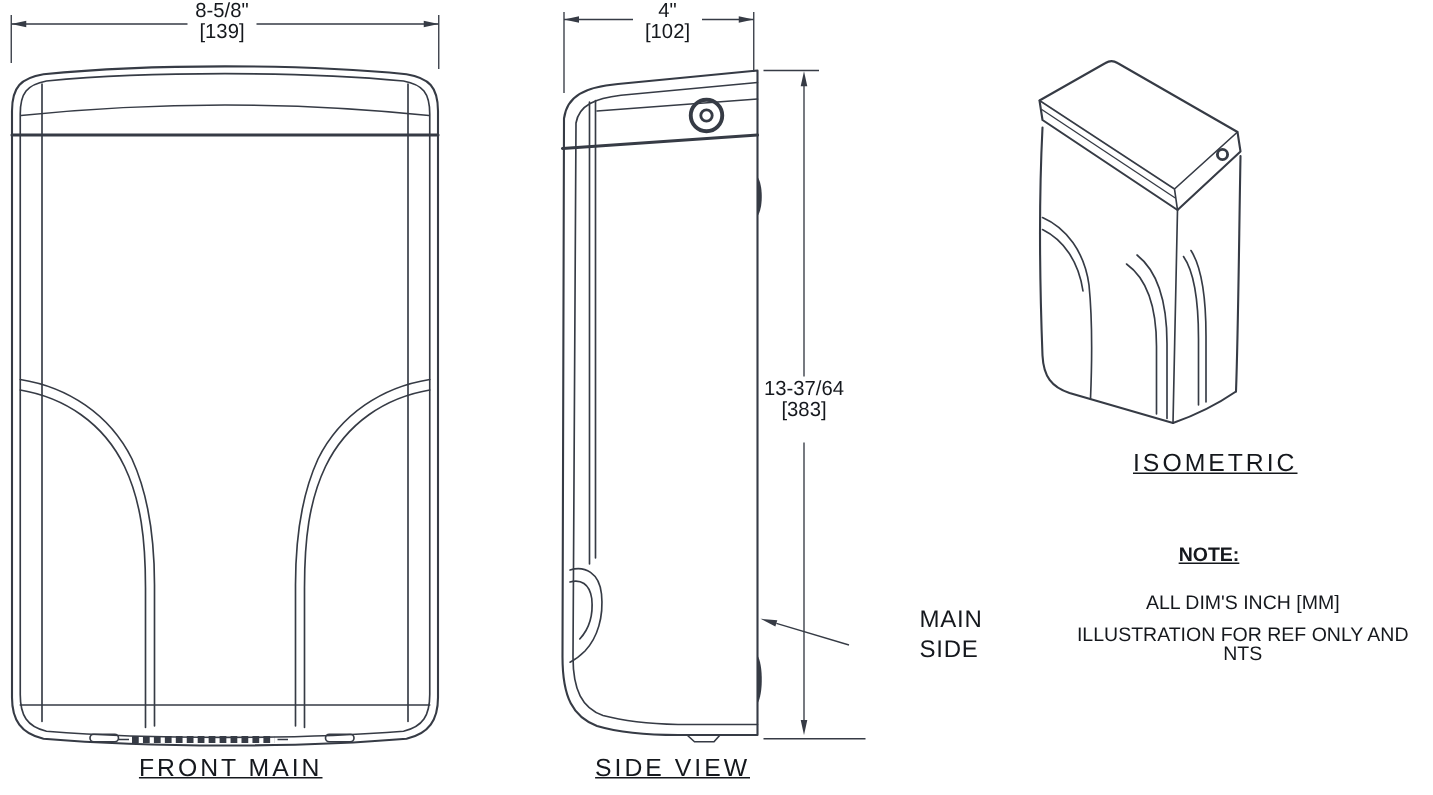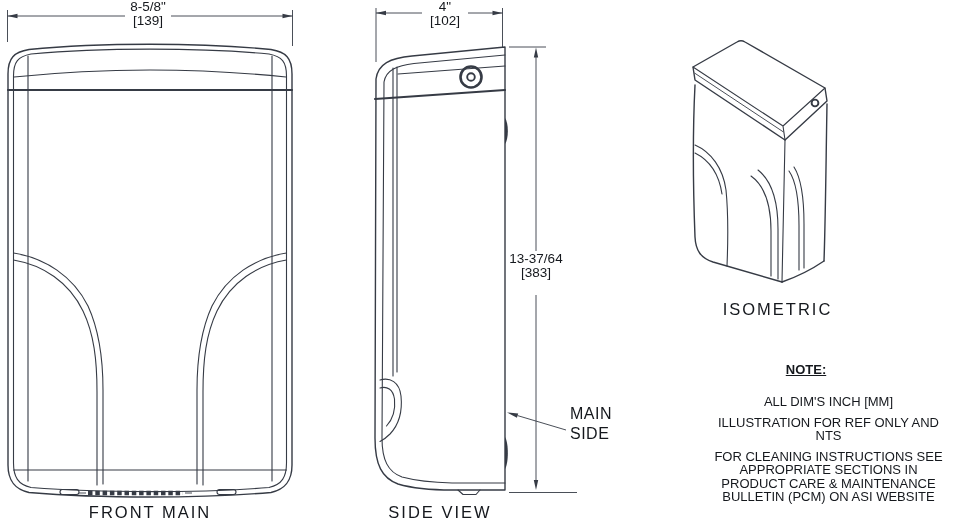--- a/index.html
+++ b/index.html
@@ -17,26 +17,26 @@
   svg .ln polygon{fill:#363b45;stroke:none;}
   svg .ln .vent{stroke-width:4.6;stroke-dasharray:4.5 2.8;stroke-linecap:butt;}
   svg .ln .scr-o{stroke-width:2.6;}
   svg .ln .scr-i{stroke-width:1.9;}
   svg .ln .bump{fill:#363b45;stroke:none;}
   .dim-text{
     position:absolute;text-align:center;font-size:13.5px;line-height:14px;
     color:#15181d;white-space:nowrap;
   }
   .view-label{
-    position:absolute;text-align:center;font-size:16.5px;letter-spacing:2px;
-    color:#15181d;white-space:nowrap;
+    position:absolute;text-align:right;font-size:16.5px;letter-spacing:2px;
+    color:#15181d;white-space:nowrap;text-decoration:underline;
   }
   .callout{
     position:absolute;font-size:16px;line-height:19.5px;letter-spacing:0.5px;
-    color:#15181d;white-space:nowrap;
+    color:#15181d;white-space:nowrap;margin-left:43px;
   }
   #notes{
     position:absolute;left:664px;top:363px;width:284px;text-align:center;
     font-size:13px;line-height:13.5px;color:#15181d;
   }
   #notes .note-title{font-weight:bold;text-decoration:underline;line-height:14px;margin-bottom:18px;}
   #notes .note-line{margin-bottom:7px;margin-left:45px;}
 </style>
 </head>
 <body>
@@ -155,16 +155,15 @@
       </g>
     </g>
   </svg>
 
   <div class="view-label" style="left:690px;top:300px;width:175px">ISOMETRIC</div>
 
   <div id="notes">
     <div class="note-title">NOTE:</div>
     <div class="note-line">ALL DIM'S INCH [MM]</div>
     <div class="note-line">ILLUSTRATION FOR REF ONLY AND NTS</div>
-    <div class="note-line">FOR CLEANING INSTRUCTIONS SEE APPROPRIATE SECTIONS IN PRODUCT CARE &amp; MAINTENANCE BULLETIN (PCM) ON ASI WEBSITE</div>
   </div>
 
 </div>
 
 </body></html>

